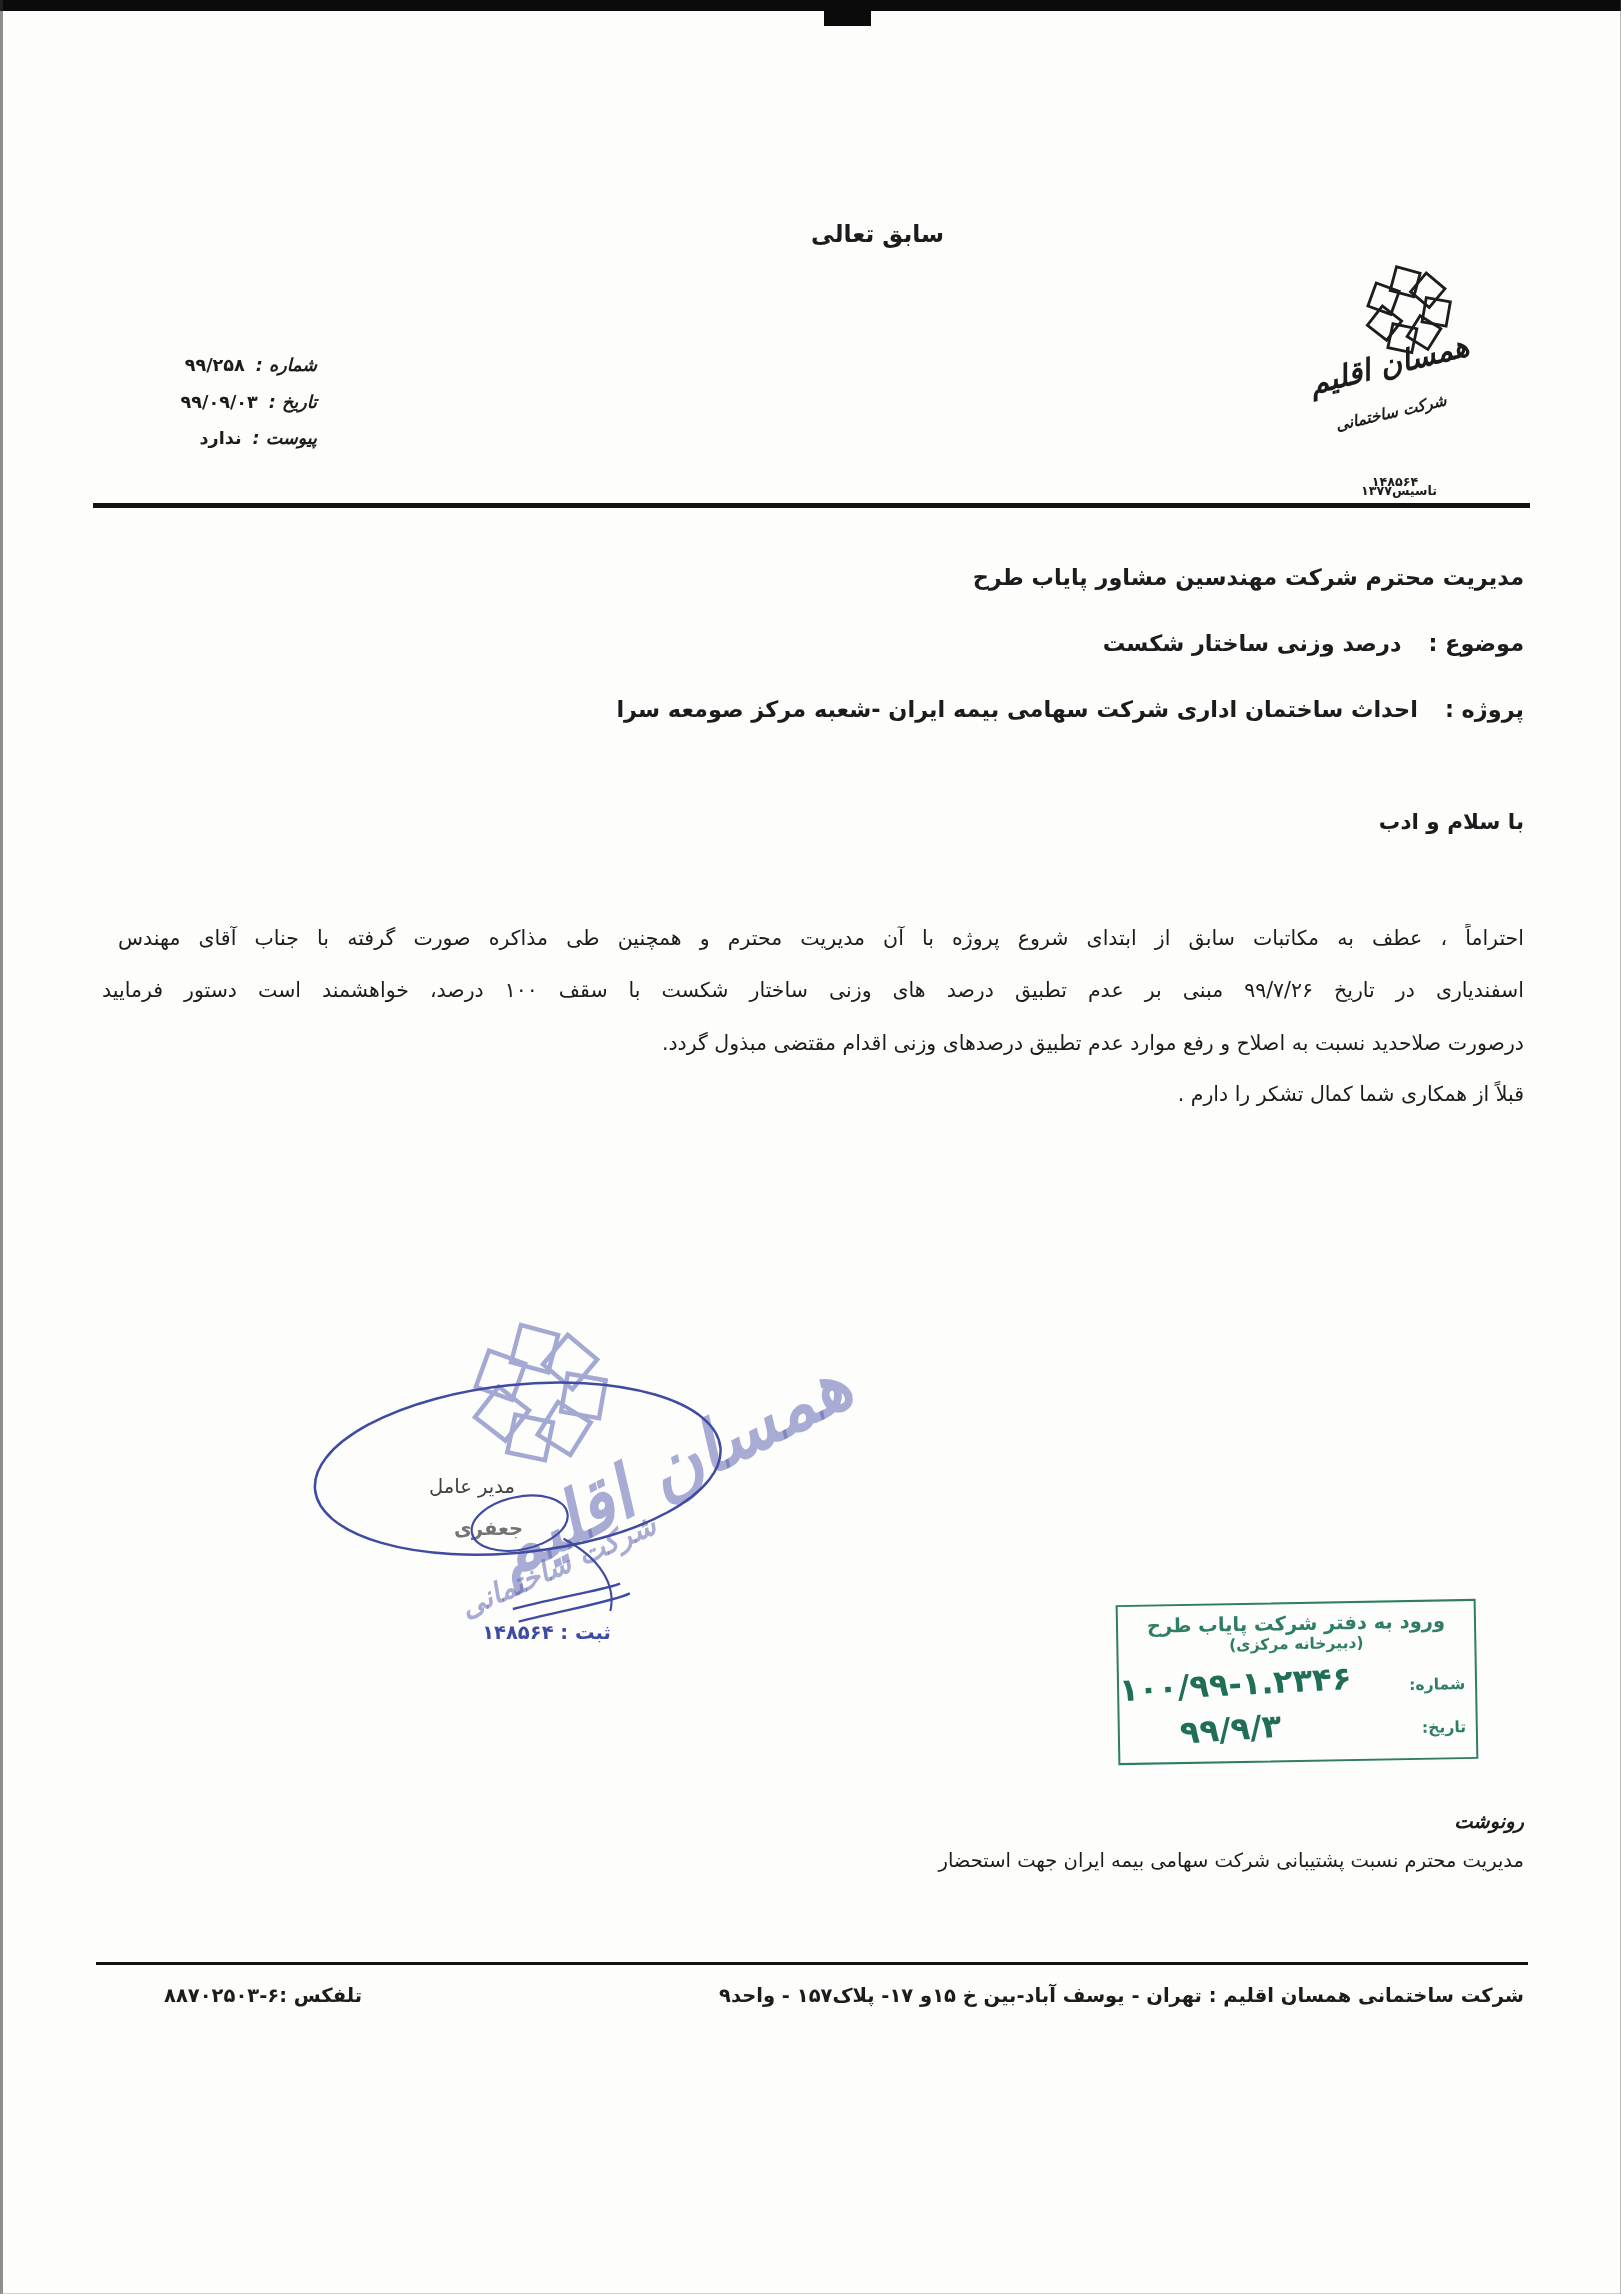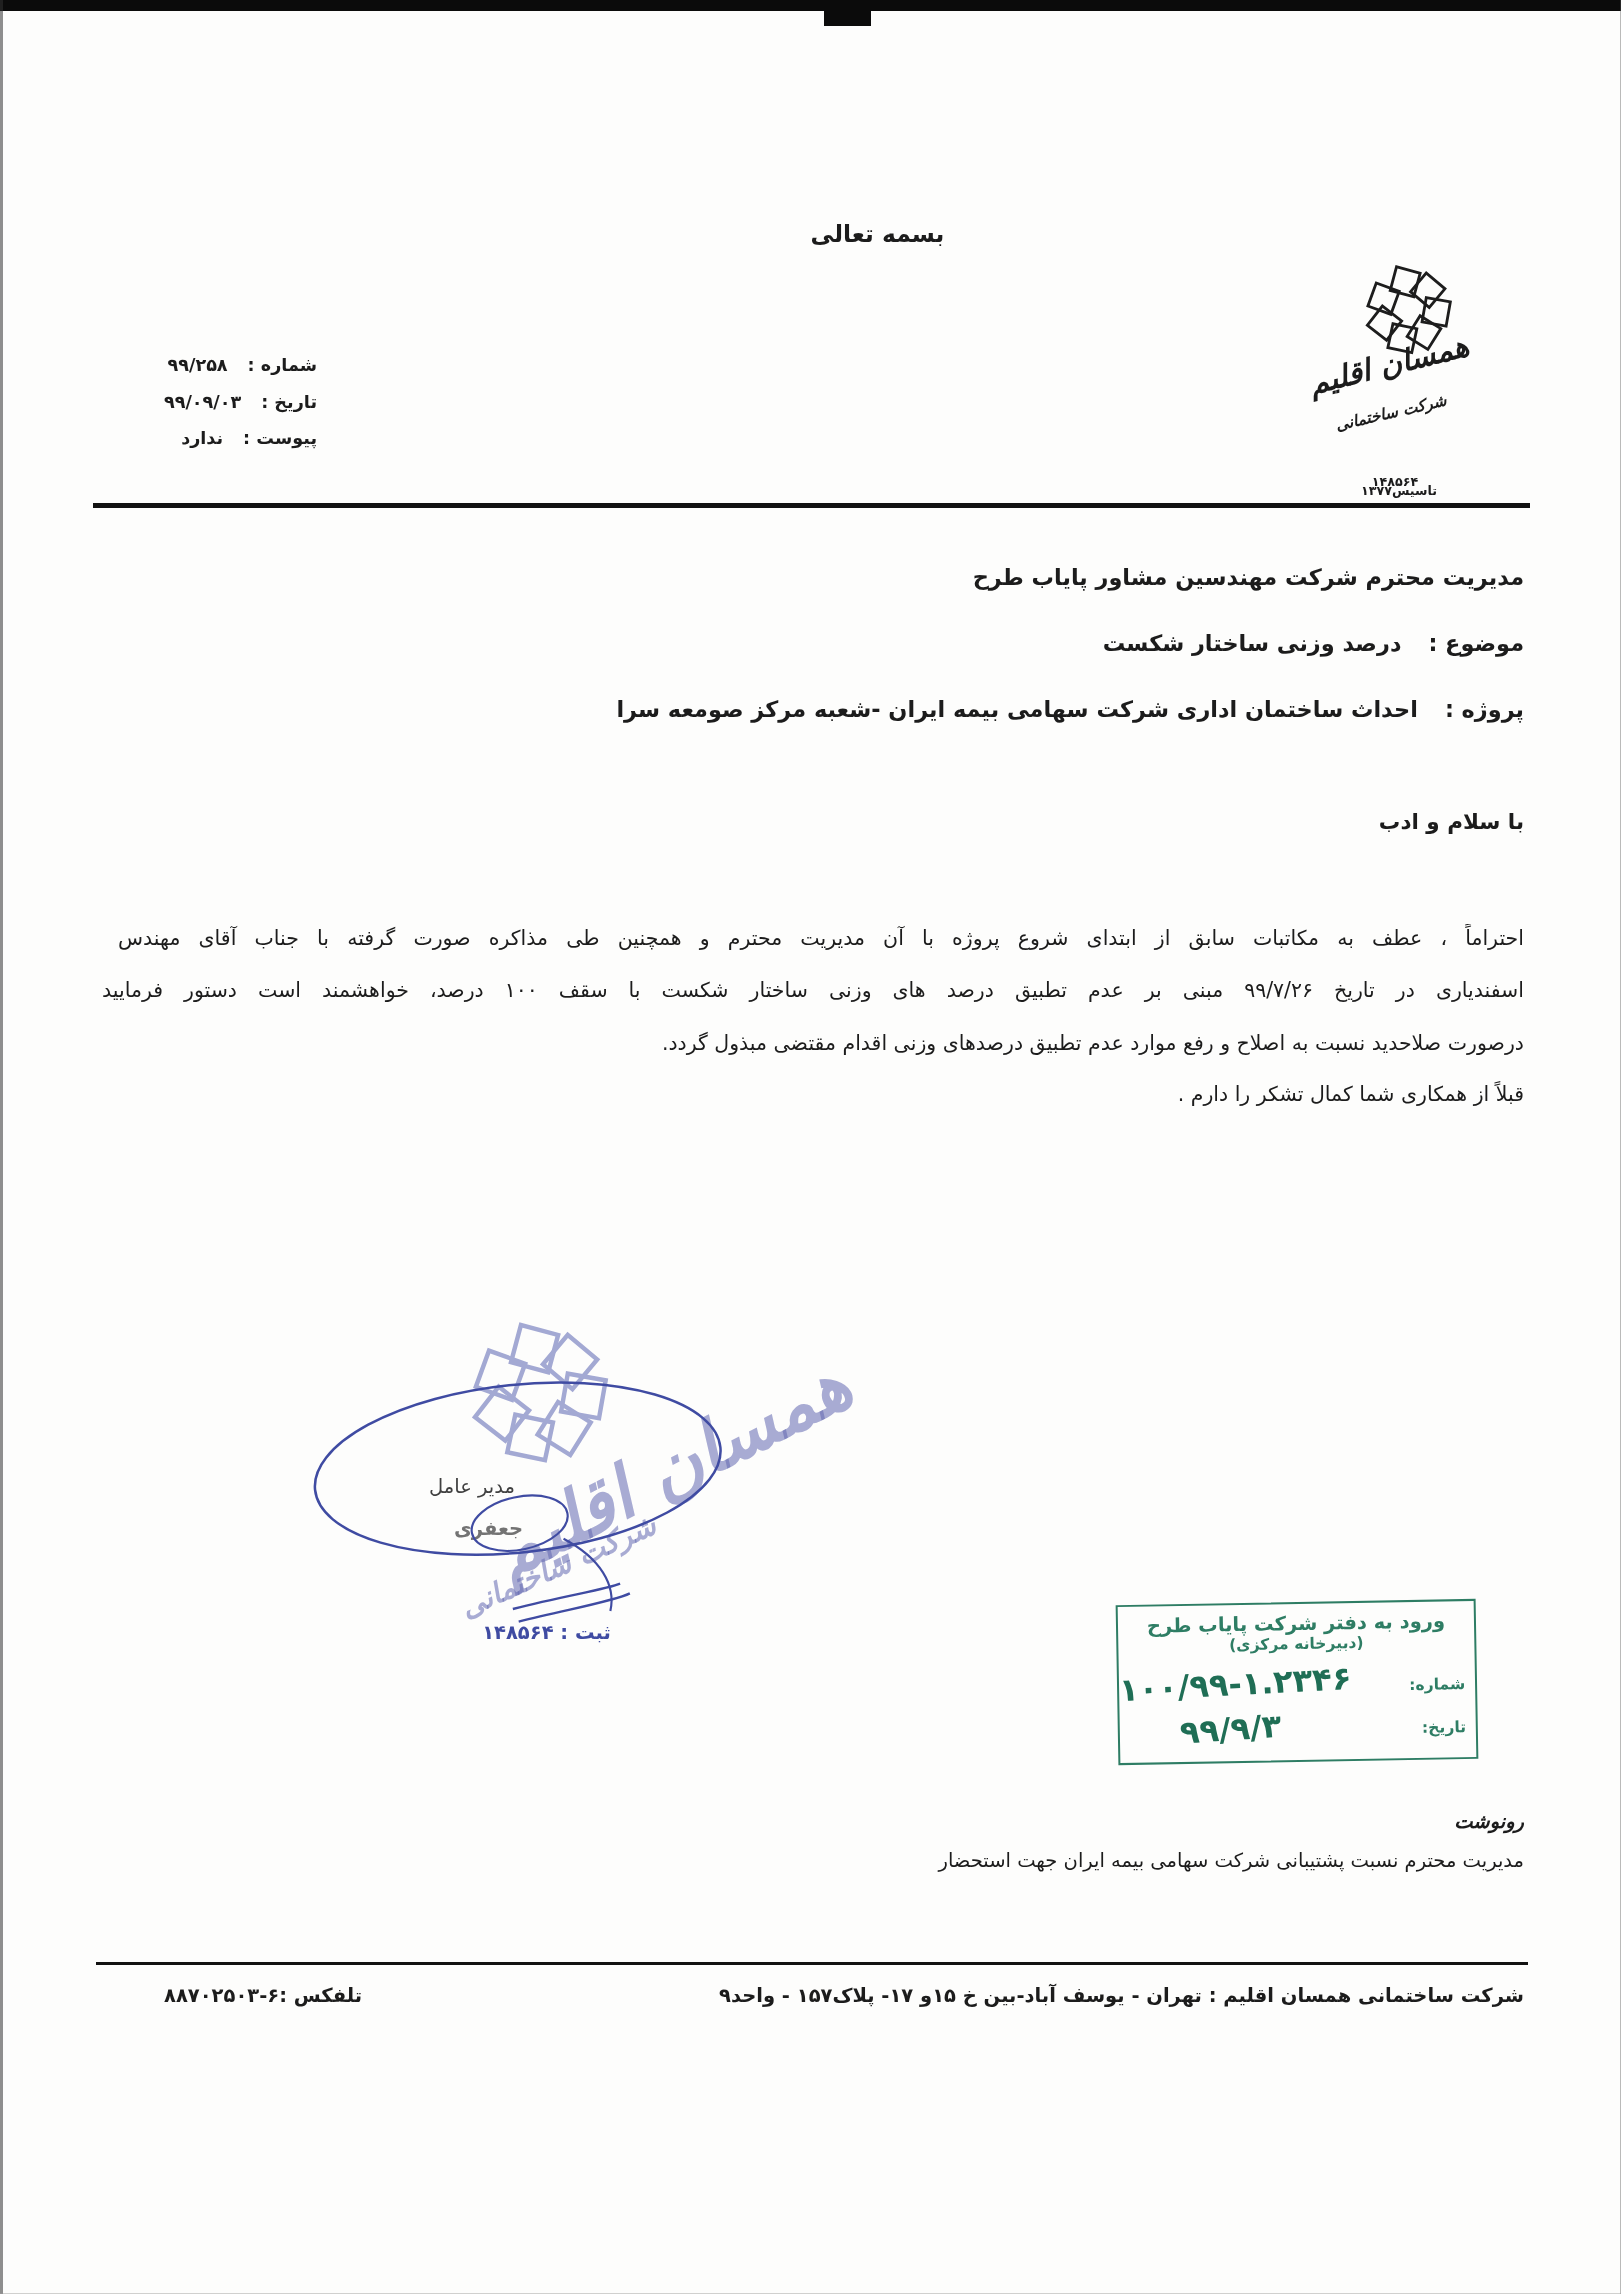--- a/index.html
+++ b/index.html
@@ -22,21 +22,21 @@
   .logo-svg{top:263px;left:1359px;width:98px;height:94px;color:#1d1d1d;}
   .logo-callig{top:347px;left:1305px;width:168px;text-align:center;font-size:30px;font-weight:bold;
     font-style:italic;transform:rotate(-14deg);}
   .logo-type{top:404px;left:1317px;width:148px;text-align:center;font-size:15.6px;font-weight:bold;
     font-style:italic;transform:rotate(-13deg);}
   .logo-est{top:452px;left:1354px;width:90px;text-align:center;font-size:12.7px;font-weight:bold;letter-spacing:1px;margin-top:31px;}
   .logo-reg{top:474px;left:1350px;width:90px;text-align:center;font-size:12.7px;font-weight:bold;letter-spacing:1px;}
 
   .meta{top:355px;left:156px;width:161px;font-size:17.6px;font-weight:bold;text-align:right;}
   .meta .row{margin-bottom:16.6px;white-space:nowrap;}
-  .meta .lbl{margin-left:20px;}
+  .meta .lbl{margin-left:11px;font-style:italic;}
 
   .rule-top{top:503px;left:93px;width:1437px;height:4.9px;background:#121212;}
   .rule-bottom{top:1962px;left:96px;width:1432px;height:2.9px;background:#121212;}
 
   
   .recipient{top:564px;right:98px;font-size:22.4px;font-weight:bold;white-space:nowrap;}
   .subject{top:630px;right:98px;font-size:22.4px;font-weight:bold;white-space:nowrap;}
   .project{top:696px;right:98px;font-size:22.4px;font-weight:bold;white-space:nowrap;}
   .label-gap{margin-left:27px;}
   .greeting{top:809px;right:98px;font-size:21.5px;font-weight:bold;}
@@ -93,21 +93,21 @@
 </svg>
 
 <div id="page">
 
   <div class="art-top"></div>
   <div class="art-notch"></div>
   <div class="art-left"></div>
   <div class="art-right"></div>
   <div class="art-bottom"></div>
 
-  <div class="abs bismillah">بسمه تعالی</div>
+  <div class="abs bismillah">سابق تعالی</div>
 
   <svg class="abs logo-svg" viewBox="0 0 100 100">
     <use href="#pinwheel"></use>
   </svg>
   <div class="abs logo-callig">همسان اقلیم</div>
   <div class="abs logo-type">شرکت ساختمانی</div>
   <div class="abs logo-est">تاسیس۱۳۷۷</div>
   <div class="abs logo-reg">۱۴۸۵۶۴</div>
 
   <div class="abs meta">

